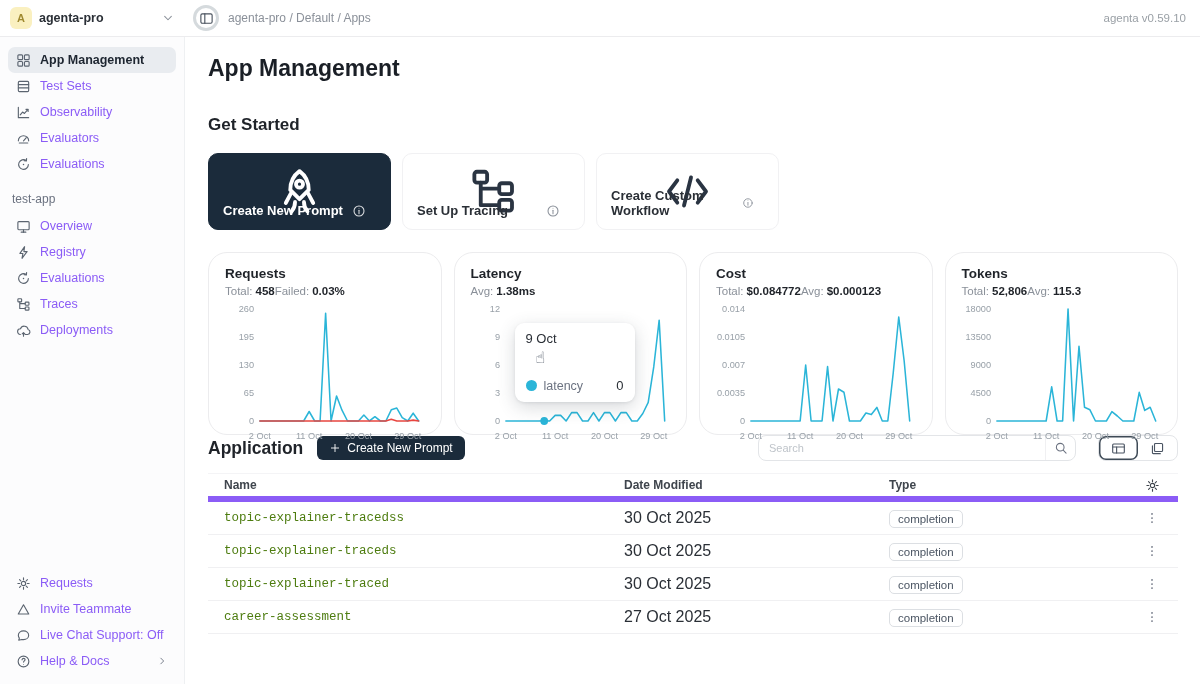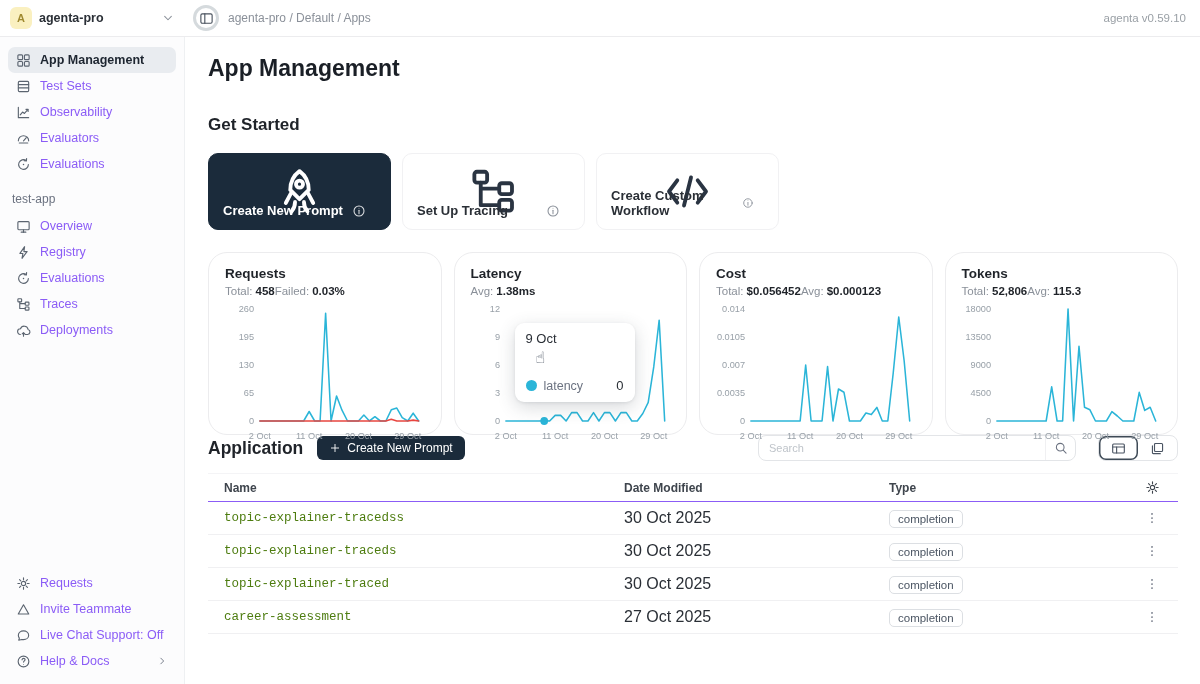--- a/index.html
+++ b/index.html
@@ -82,21 +82,21 @@
   .view-toggle { display:flex; align-items:center; border:1px solid #e3e5e8; border-radius:8px; height:26px;
     margin-left:8px; padding:0; }
   .vt-btn { width:39px; height:24px; display:flex; align-items:center; justify-content:center; color:#4b5563;
     background:transparent; border:none; border-radius:7px; cursor:pointer; }
   .vt-btn svg { width:15px; height:15px; }
   .vt-btn.active { box-shadow:inset 0 0 0 1.5px #3e4a56; }
 
   .table { margin-top:12px; }
   .t-row { display:grid; grid-template-columns:400px 265px 1fr 40px; align-items:center; height:33px;
     border-bottom:1px solid #f0f0f2; padding:0 6px 0 16px; }
-  .t-head { height:29px; border-top:1px solid #f4f4f6; border-bottom:1px solid #8b5cf6; }
+  .t-head { height:29px; border-top:1px solid #f4f4f6; border-bottom:6px solid #8b5cf6; }
   .t-head span { font-size:12px; font-weight:700; color:#3f454d; }
   .t-gear { width:15px; height:15px; color:#555d66; justify-self:center; cursor:pointer; }
   .t-name { font-size:12.5px; color:#4d7c0f;font-family:Liberation Mono, monospace; }
   .t-date { font-size:16px; color:#2a2f36; }
   .badge { display:inline-block; border:1px solid #dcdfe3; border-radius:5px; padding:2px 8px;
     font-size:11.5px; color:#4b5563; background:#fff; }
   .dots-btn { background:none; border:none; color:#6b7280; justify-self:center; cursor:pointer; padding:2px; }
   .dots-btn svg { width:14px; height:14px; }
 </style>
 </head>
@@ -377,21 +377,21 @@
           <div class="tt-row">
             <span class="tt-dot" style="background: rgb(43, 181, 216);"></span>
             <span>latency</span>
             <span class="tt-val">0</span>
           </div>
         </div>
       </div>
       <div class="chart-card">
         <div class="c-title">Cost</div>
         <div class="c-stats">
-          <span>Total:<b>$0.056452</b></span>
+          <span>Total:<b>$0.084772</b></span>
           <span>Avg:<b>$0.000123</b></span>
         </div>
         <svg class="chart-svg" viewBox="0 0 206 148" preserveAspectRatio="none">
           <text x="30" y="125.2" text-anchor="end" font-size="9.5" fill="#98a0a8" font-family="Liberation Sans, sans-serif">0</text>
           <text x="30" y="97.2" text-anchor="end" font-size="9.5" fill="#98a0a8" font-family="Liberation Sans, sans-serif">0.0035</text>
           <text x="30" y="69.2" text-anchor="end" font-size="9.5" fill="#98a0a8" font-family="Liberation Sans, sans-serif">0.007</text>
           <text x="30" y="41.2" text-anchor="end" font-size="9.5" fill="#98a0a8" font-family="Liberation Sans, sans-serif">0.0105</text>
           <text x="30" y="13.2" text-anchor="end" font-size="9.5" fill="#98a0a8" font-family="Liberation Sans, sans-serif">0.014</text>
           <text x="36.0" y="140" text-anchor="middle" font-size="9.5" fill="#98a0a8" font-family="Liberation Sans, sans-serif">2 Oct</text>
           <text x="86.9" y="140" text-anchor="middle" font-size="9.5" fill="#98a0a8" font-family="Liberation Sans, sans-serif">11 Oct</text>

